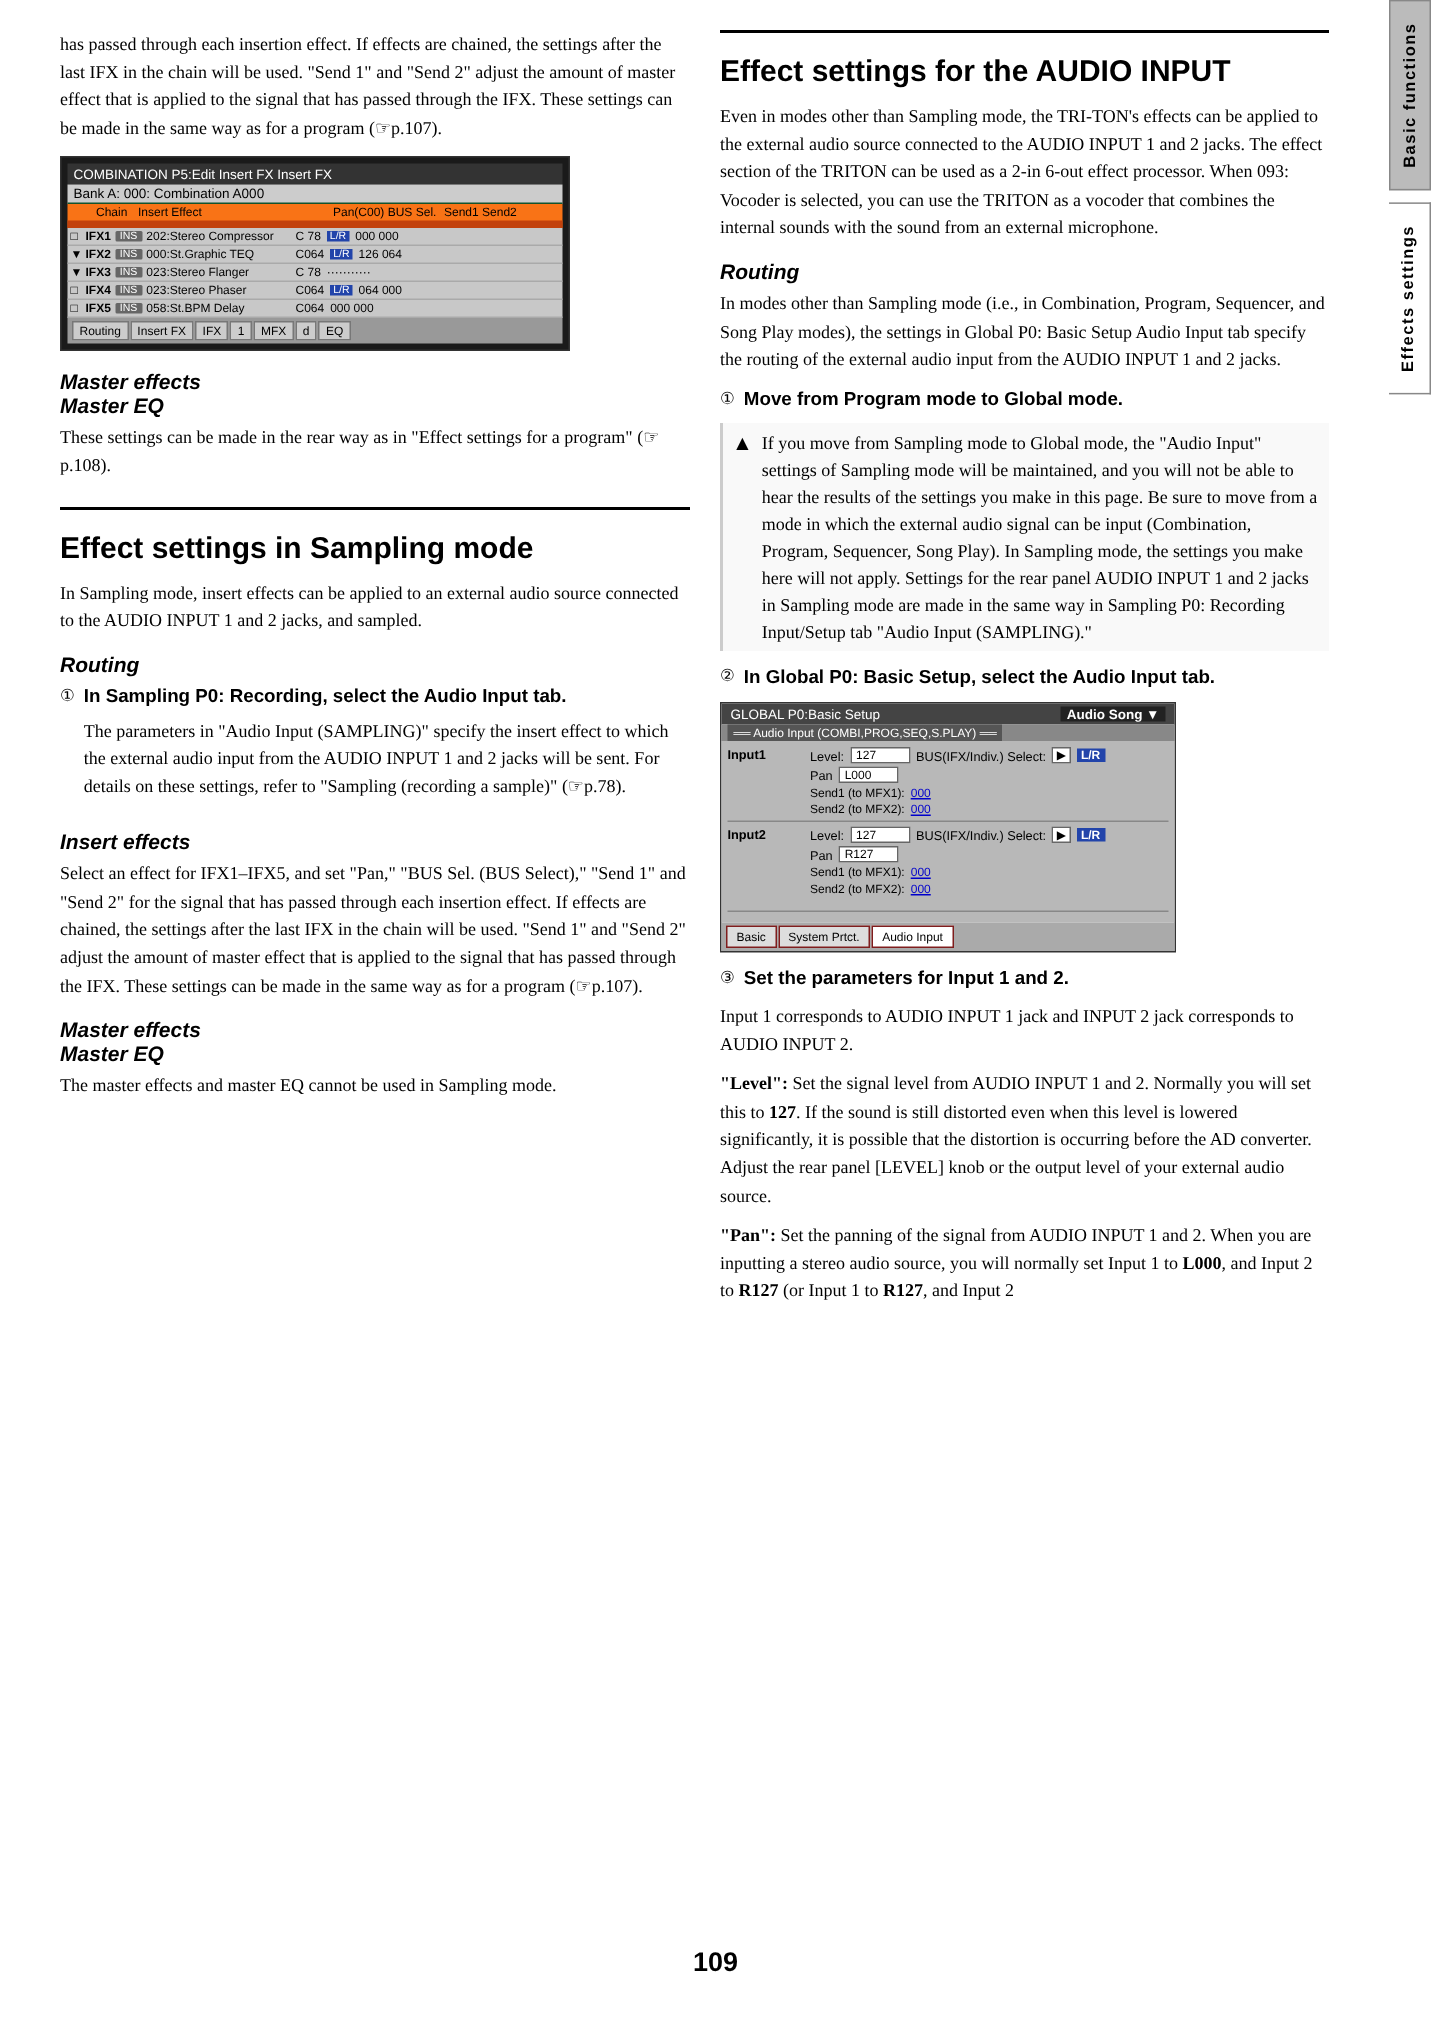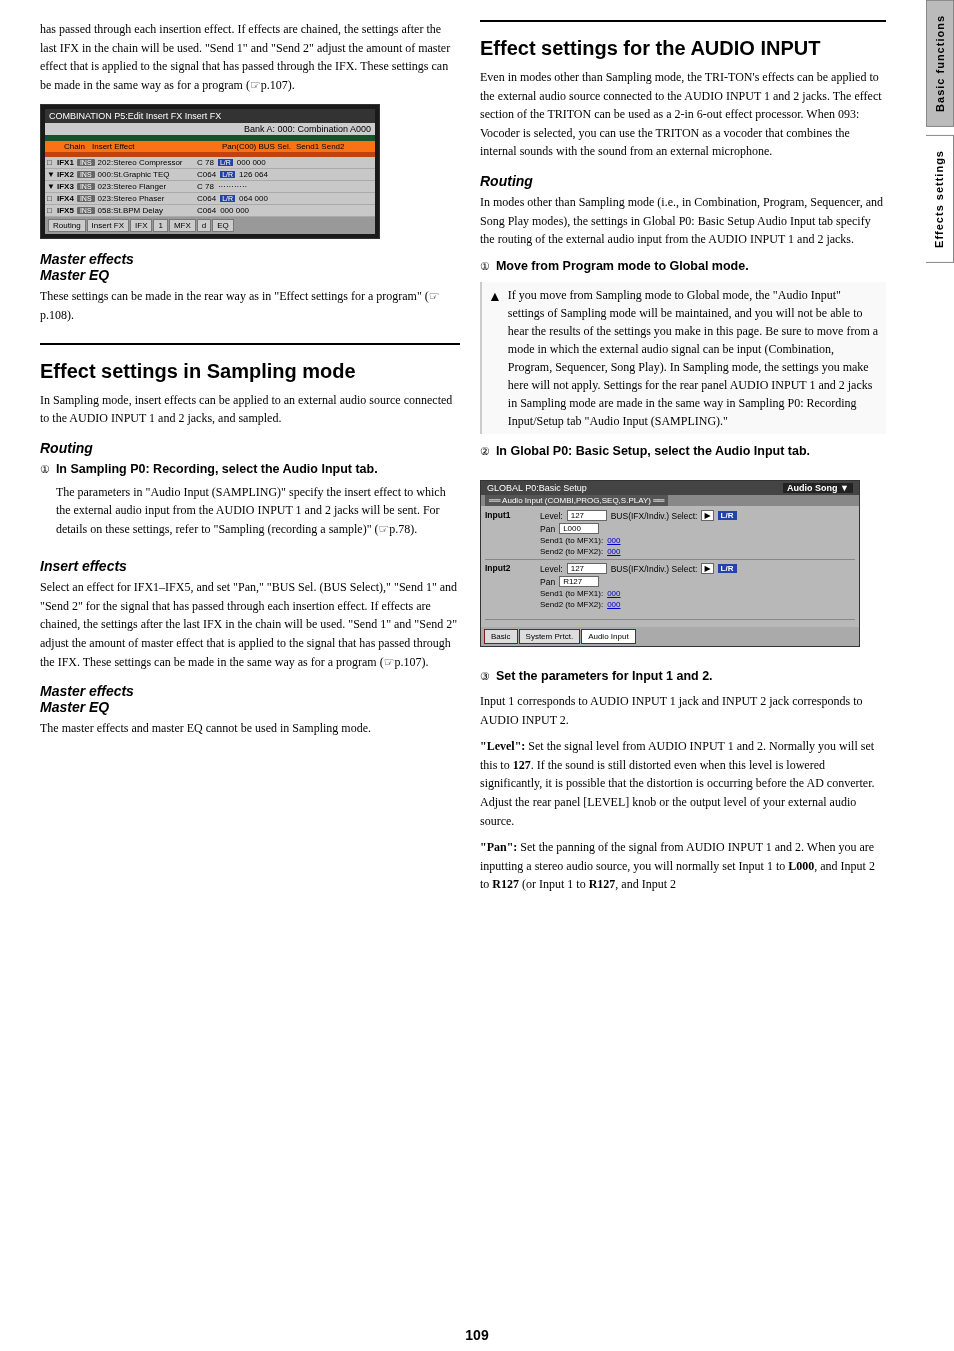--- a/index.html
+++ b/index.html
@@ -124,22 +124,21 @@
       justify-content: space-between;
     }
 
     .screenshot-row {
       display: flex;
       align-items: center;
       background: #ccc;
       font-size: 9px;
       font-family: Arial, sans-serif;
       padding: 1px 4px;
-      border-bottom: 6px solid #14532d;
-      justify-content: flex-end;
+      border-bottom: 1px solid #14532d;
     }
 
     .ifx-row {
       display: flex;
       align-items: center;
       padding: 1px 2px;
       background: #c8c8c8;
       border-bottom: 1px solid #aaa;
       font-size: 8px;
       font-family: Arial, sans-serif;
@@ -201,22 +200,22 @@
     }
 
     .warning-icon {
       font-size: 14px;
       flex-shrink: 0;
     }
 
     
     .global-screenshot {
       border: 1px solid #333;
-      margin: 20px 0;
-      width: 380px;
+      margin: 8px 0;
+      width: 304px;
       font-family: Arial, sans-serif;
       font-size: 8px;
     }
 
     .gs-titlebar {
       background: #444;
       color: #fff;
       padding: 2px 6px;
       font-size: 9px;
       display: flex;
@@ -314,24 +313,24 @@
       border: 1px solid #7f1d1d;
     }
 
     .gs-footer-tab.active {
       background: #fff;
     }
 
     
     .page-number {
       position: absolute;
-      bottom: 8px;
+      bottom: 32px;
       left: 50%;
       transform: translateX(-50%);
-      font-size: 14px;
+      font-size: 18px;
       font-weight: bold;
       font-family: Arial, sans-serif;
     }
 
     
     .bold { font-weight: bold; }
     strong { font-weight: bold; }
   </style>
 </head>
 <body>

